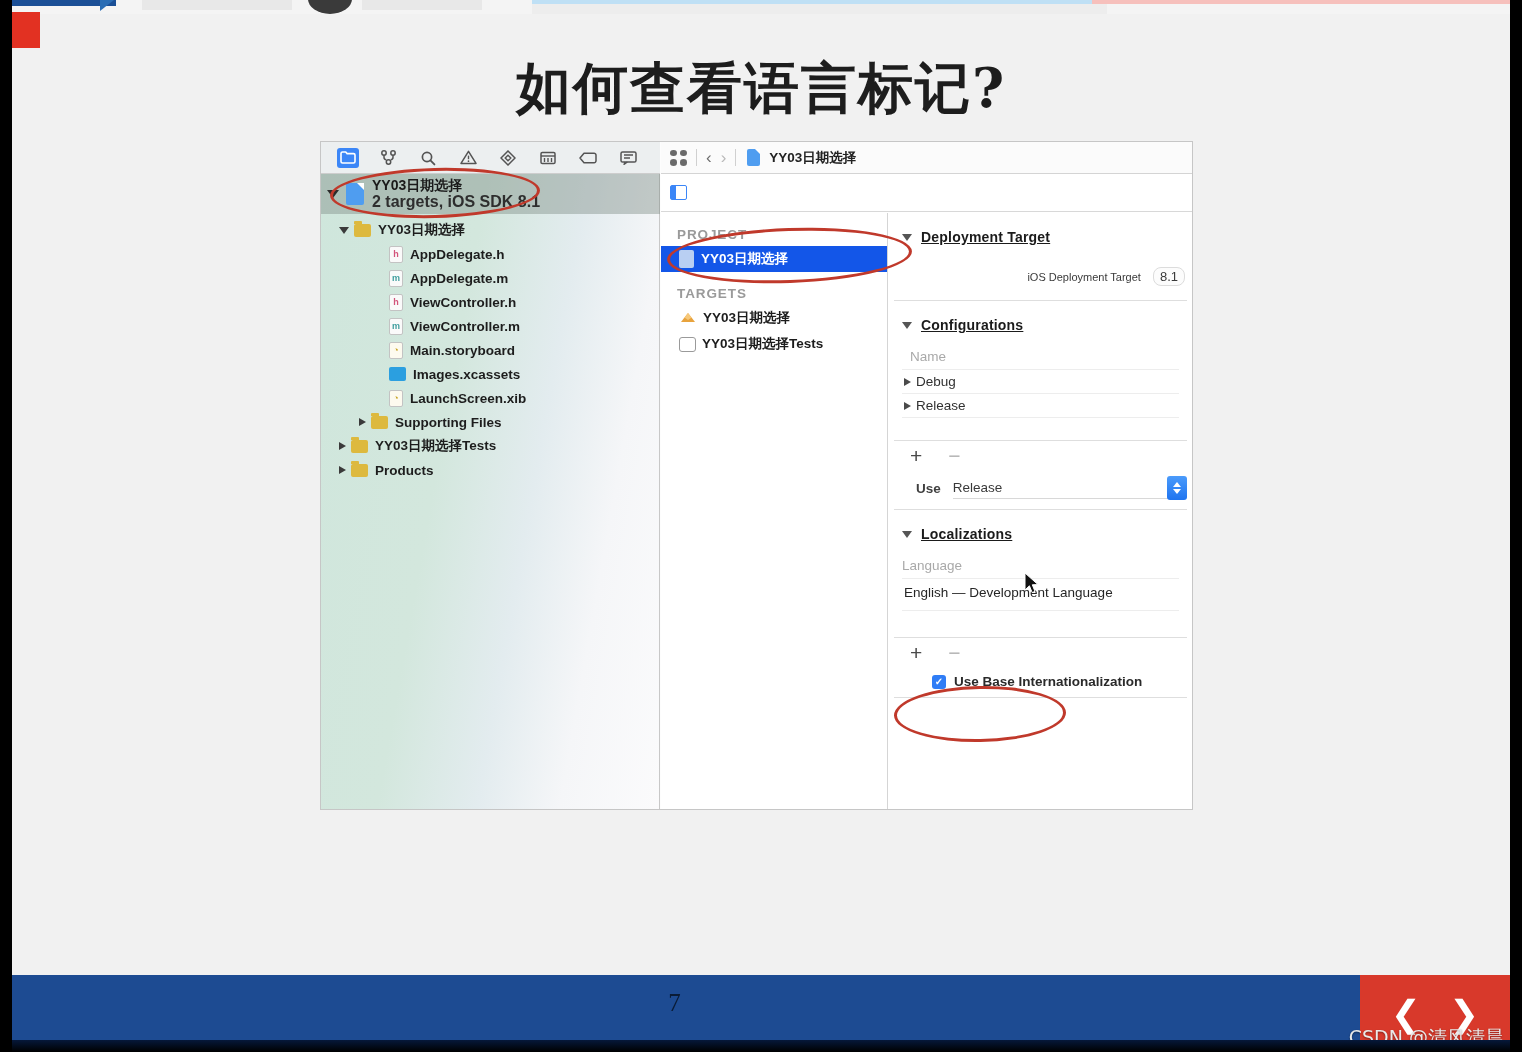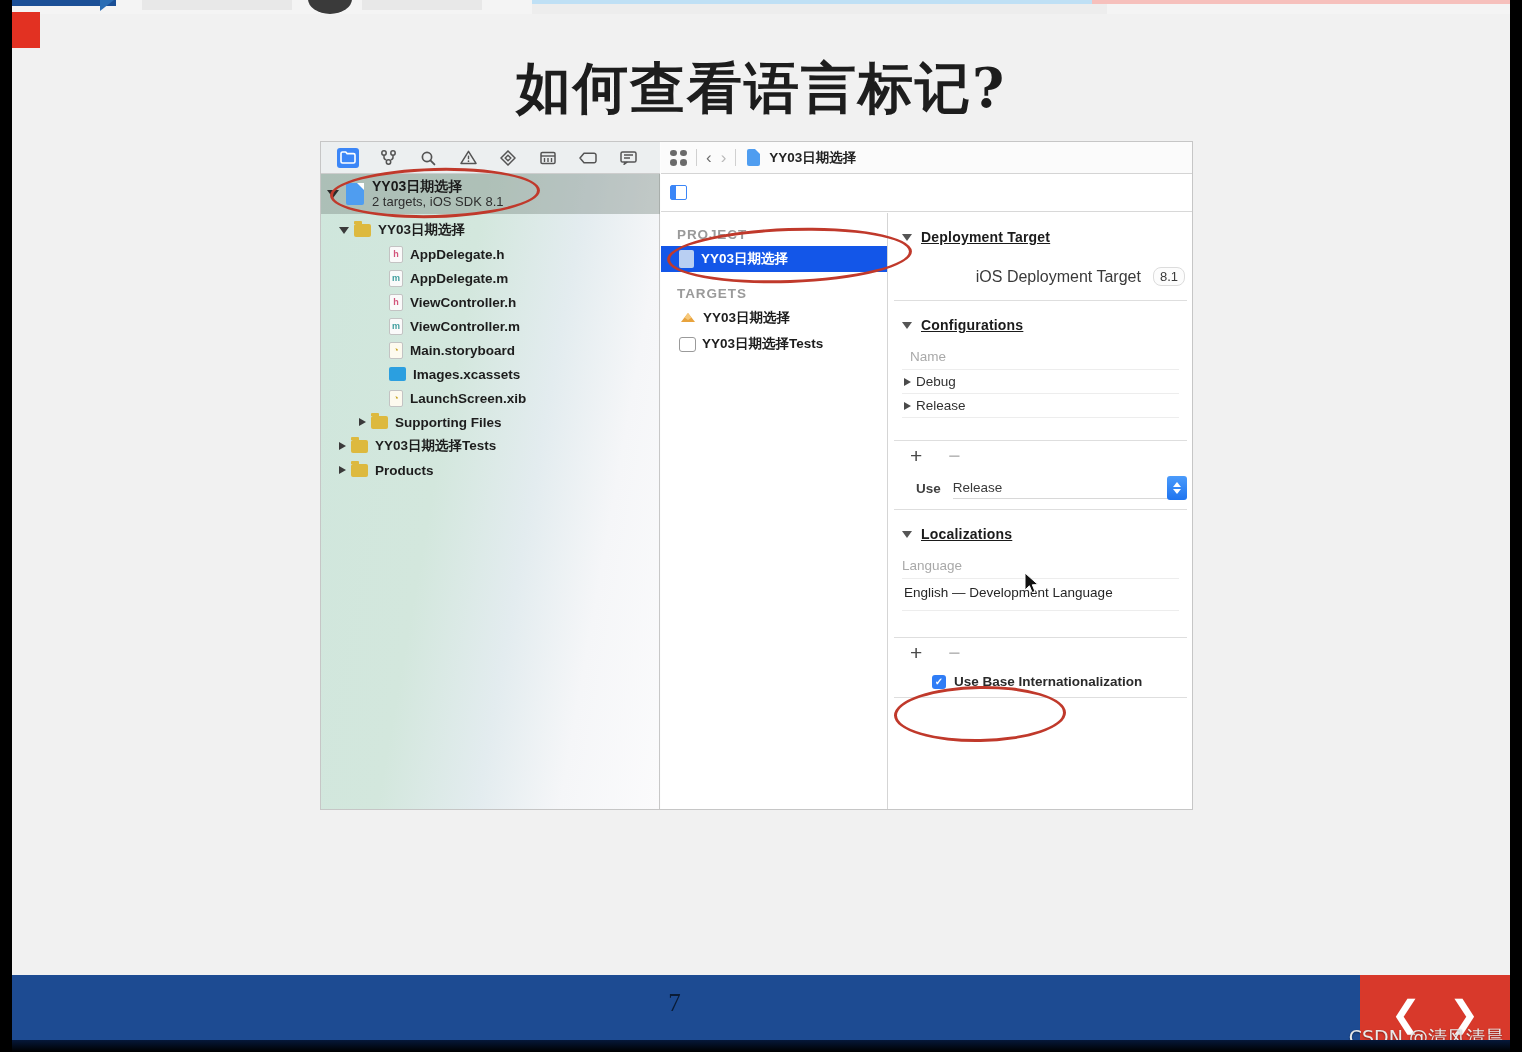--- a/index.html
+++ b/index.html
@@ -91,21 +91,21 @@
   .proj-icon {
     width: 18px; height: 22px; margin-left: 7px; margin-right: 8px;
     background: #4f9df0; border-radius: 2px; position: relative;
   }
   .proj-icon::after {
     content:''; position:absolute; right:0; top:0;
     border-top: 7px solid #ffffff; border-left: 7px solid transparent;
   }
   .proj-texts { line-height: 1.08; }
   .proj-name { font-size: 14px; font-weight: 700; color: #1a1a1a; }
-  .proj-sub  { font-size: 13px; font-weight: 400; color: #2e2e2e; }
+  .proj-sub  { font-size: 16px; font-weight: 700; color: #2e2e2e; }
 
   .tree { position: absolute; left: 0; top: 76px; width: 339px; }
   .tree-row { display: flex; align-items: center; height: 24px; font-size: 13.5px; color: #1d1d1d; }
   .tree-row .lbl { font-weight: 600; white-space: nowrap; }
   .ind-1 { padding-left: 18px; }
   .ind-2 { padding-left: 38px; }
   .ind-3 { padding-left: 56px; }
 
   .tri-small {
     width: 0; height: 0; margin-right: 5px; flex: none;
@@ -178,21 +178,21 @@
   .tgt-row.selected .tgt-proj-ic { background:#b9cff2; }
   .tgt-app-ic { width:18px; height:14px; margin-right:6px; flex:none; position:relative; }
   .tgt-test-ic { width:17px; height:15px; margin-right:6px; flex:none; border:1.5px solid #9a9a9a; border-radius:3px; background:#fff; }
 
   .settings-pane { width: 305px; height:598px; background:#fff; overflow:hidden; }
   .sec-hdr { display:flex; align-items:center; padding:16px 0 10px 14px; }
   .sec-tri { width:0;height:0; border-left:5px solid transparent; border-right:5px solid transparent; border-top:7px solid #555; margin-right:9px; }
   .sec-title { font-size:14px; font-weight:700; color:#1b1b1b; letter-spacing:0.2px;text-decoration:underline; }
 
   .row-kv { display:flex; align-items:center; justify-content:flex-end; padding:12px 8px 14px 0; }
-  .kv-label { font-size:16px; color:#3a3a3a; margin-right:12px; }
+  .kv-label { font-size:11px; color:#3a3a3a; margin-right:12px; }
   .kv-box { font-size:13px; color:#3a3a3a; border:1px solid #dcdcdc; background:#fcfcfc; border-radius:8px; padding:1px 6px; }
 
   .hsep { height:1px; background:#dedede; margin:0 6px; }
   .hsep-light { height:1px; background:#ededed; margin:0 14px; }
 
   .tbl-head { font-size:13.5px; color:#a9a9a9; padding:6px 16px 5px 22px; }
   .tbl-row { display:flex; align-items:center; font-size:13.5px; color:#313131; padding:4px 0 4px 16px; }
   .tbl-row .tri-small { border-left-color:#4a4a4a; }
 
   .pm-bar { display:flex; align-items:center; gap:26px; padding:8px 0 6px 22px; }

